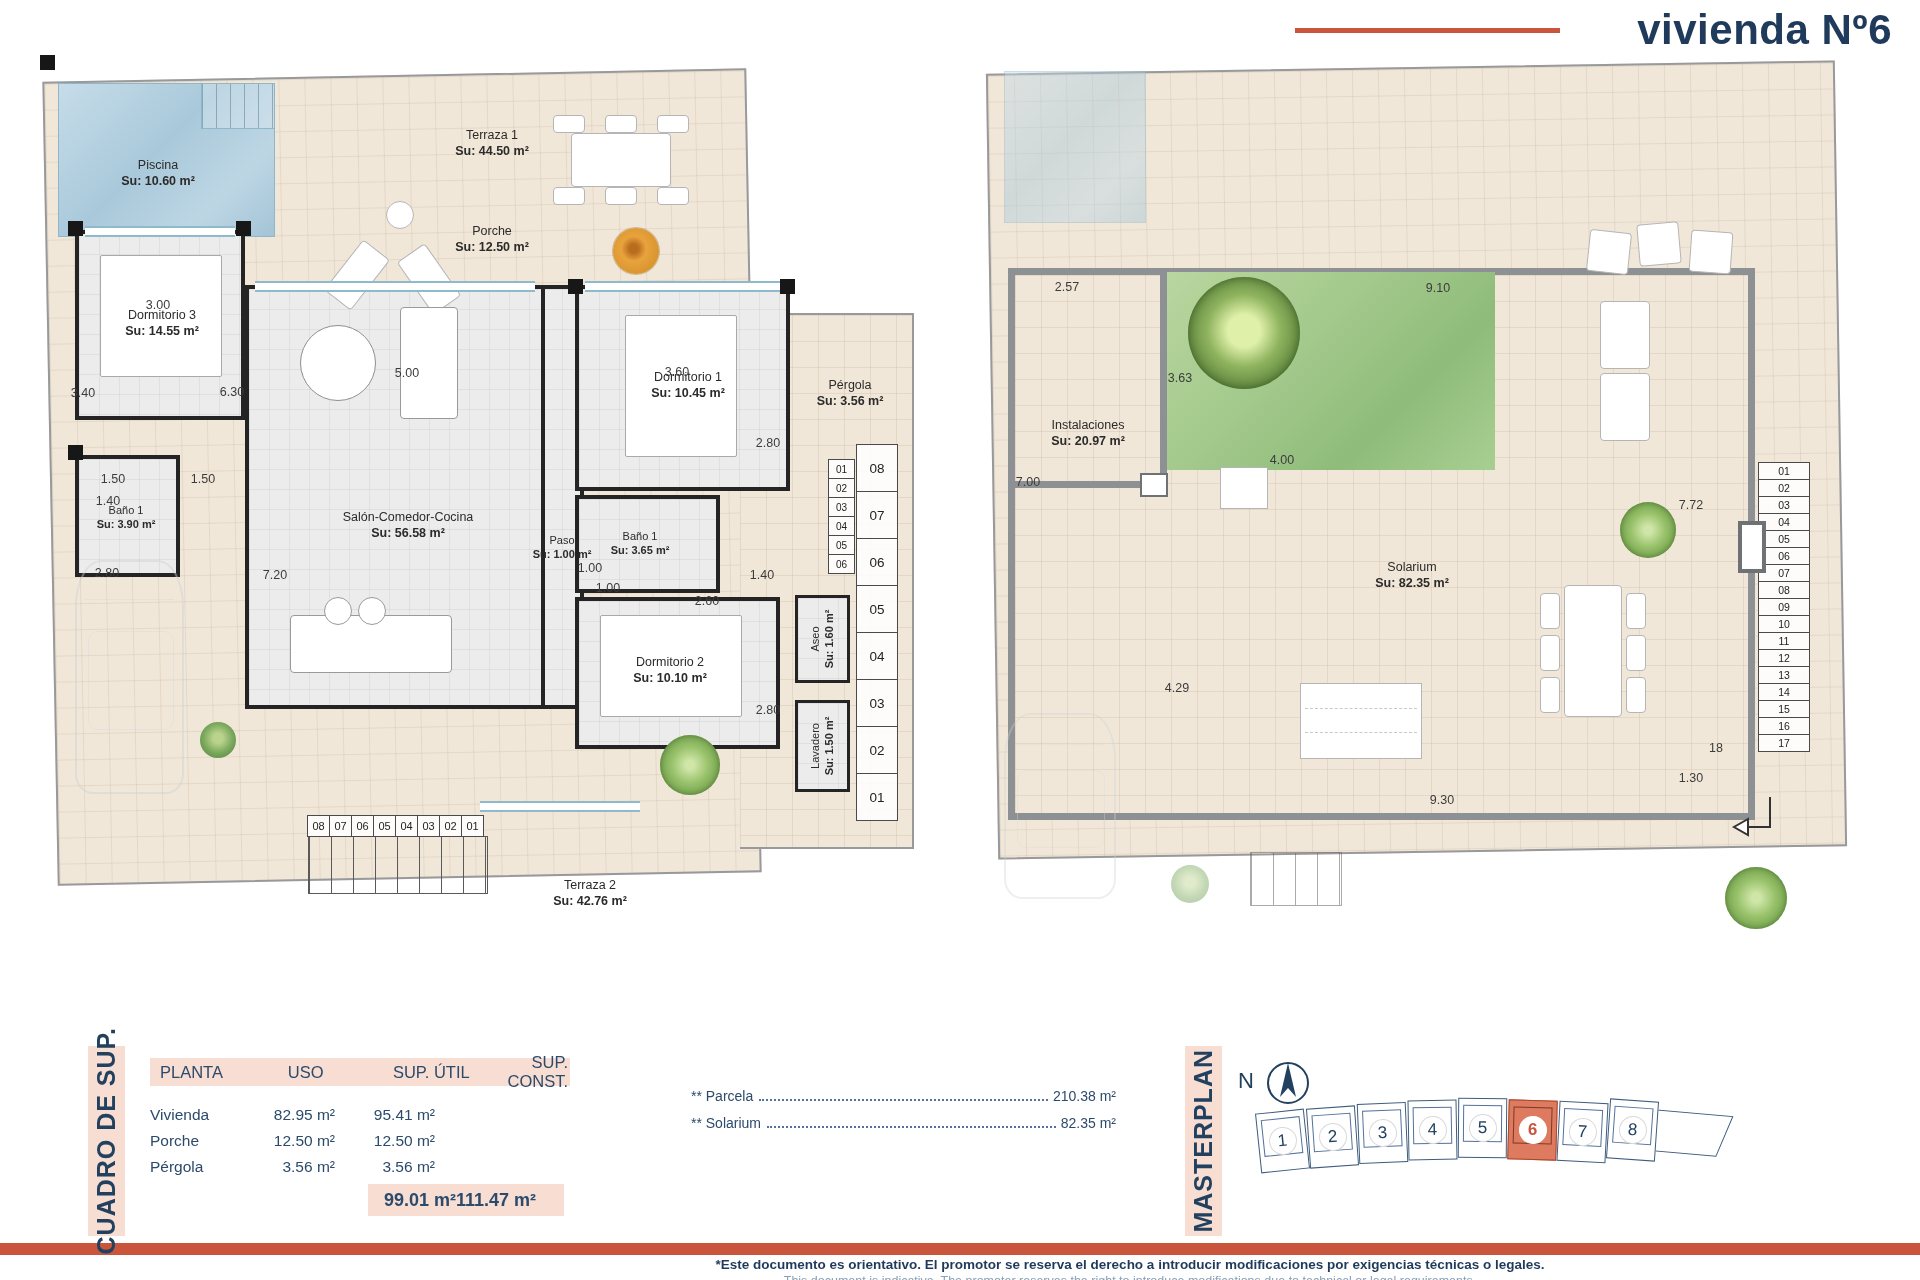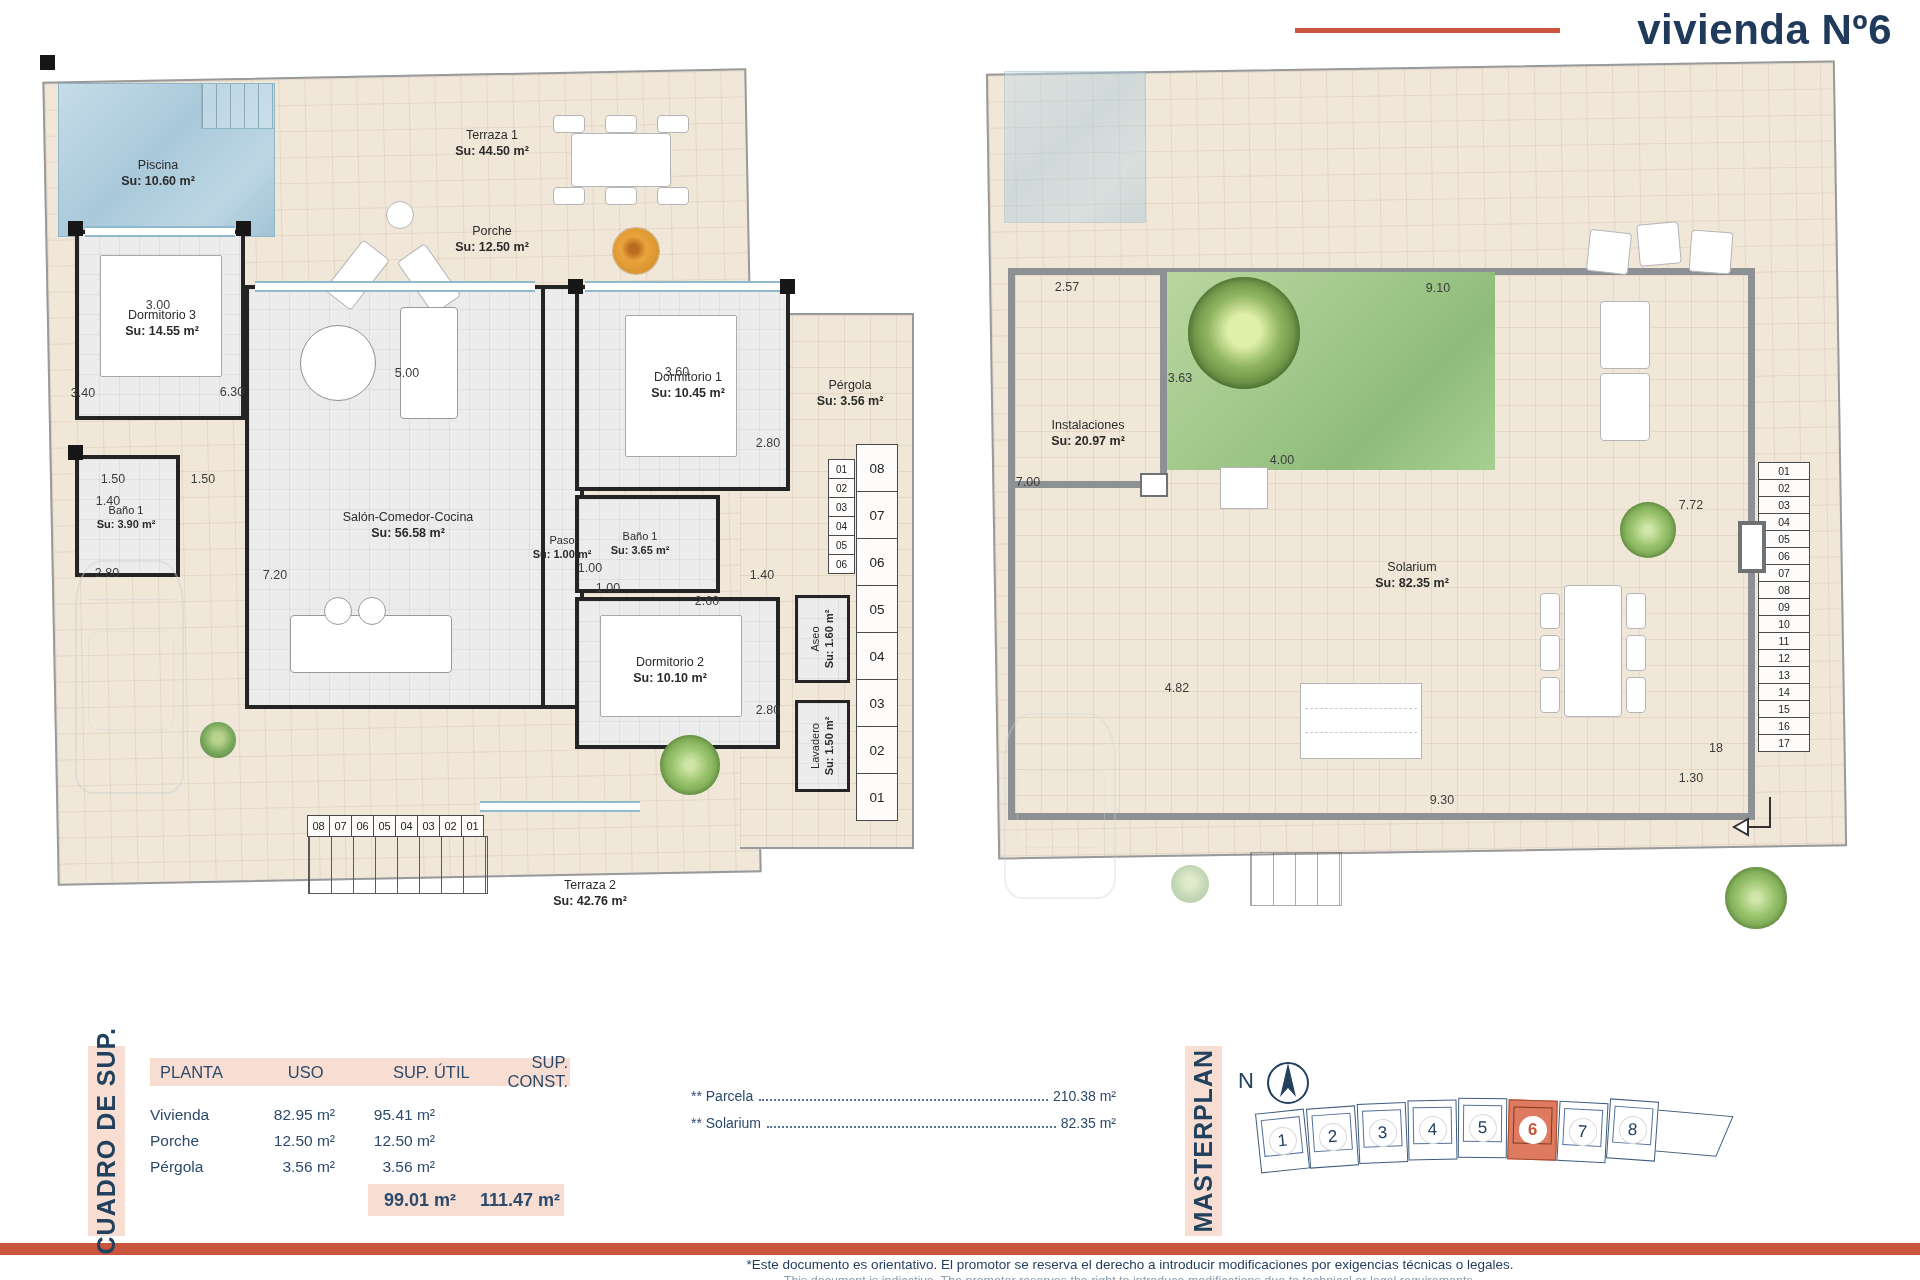--- a/index.html
+++ b/index.html
@@ -74,21 +74,21 @@
   .sumhead .c4{width:100px;text-align:right;padding-right:2px;}
   .sumbody{display:flex;margin-top:16px;}
   .sumbody .c1{width:130px;padding-left:10px;}
   .sumrow{display:flex;height:26px;align-items:center;}
   .sumrow .c2{width:90px;}
   .sumrow .c3{width:95px;text-align:right;}
   .sumrow .c4{width:100px;text-align:right;padding-right:2px;}
   .totals{position:absolute;left:368px;top:1184px;width:196px;height:32px;background:#f7ddd2;
           display:flex;align-items:center;font-weight:bold;font-size:18px;color:#2c4a6b;}
   .totals .t1{width:88px;text-align:right;}
-  .totals .t2{width:104px;text-align:right;padding-right:2px;}
+  .totals .t2{width:104px;text-align:left;padding-right:2px;}
   .extras{position:absolute;left:655px;top:1088px;width:425px;font-size:14px;color:#2c4a6b;margin-left:36px;}
   .xrow{display:flex;align-items:baseline;height:27px;}
   .xl{white-space:nowrap;}
   .xdots{flex:1;border-bottom:2px dotted #53719c;margin:0 5px 4px 6px;}
   .xv{white-space:nowrap;}
   
   .plots{position:absolute;left:1258px;top:1098px;display:flex;gap:1px;z-index:3;}
   .plot{position:relative;width:47px;height:58px;background:#fff;border:1px solid #3f5c7e;
         display:flex;align-items:center;justify-content:center;}
   .plot .ph{position:absolute;left:4px;right:4px;top:6px;bottom:15px;border:1px solid #53719c;}
@@ -103,21 +103,21 @@
   .plot:nth-child(6) .pn{border-color:#fff;color:#c9563c;font-weight:bold;}
   .plot:nth-child(6) .ph{border-color:#7c3a22;}
   .plot:nth-child(7){transform:translateY(4px) rotate(3deg);}
   .plot:nth-child(8){transform:translateY(2px) rotate(4deg);}
   .plot-tail{position:absolute;left:1645px;top:1112px;width:78px;height:40px;border:1px solid #3f5c7e;
              background:#fff;transform:rotate(5deg) skewX(-18deg);z-index:2;}
   .north-n{position:absolute;left:1238px;top:1068px;font-size:22px;color:#22415f;z-index:3;}
   
   .footer-bar{position:absolute;left:0;top:1243px;width:1920px;height:12px;background:#c9563c;}
   .footer-text{position:absolute;left:690px;top:1257px;width:880px;text-align:center;}
-  .ft1{font-size:13.5px;font-weight:normal;color:#1f3a5a;}
+  .ft1{font-size:13.5px;font-weight:bold;color:#1f3a5a;}
   .ft2{font-size:12.5px;color:#8aa0b5;margin-top:2px;}
 </style>
 </head>
 <body>
 
 <div class="page">
 
   <div class="accent-line"></div>
   <div class="title">vivienda Nº6</div>
 
@@ -309,21 +309,21 @@
       <div>Solarium</div>
         <div class="ra">Su: 82.35 m²</div>
     </div>
 
     <div class="dim" style="left:79px;top:232px;">2.57</div>
     <div class="dim" style="left:450px;top:233px;">9.10</div>
     <div class="dim" style="left:192px;top:323px;">3.63</div>
     <div class="dim" style="left:294px;top:405px;">4.00</div>
     <div class="dim" style="left:40px;top:427px;">7.00</div>
     <div class="dim" style="left:703px;top:450px;">7.72</div>
-    <div class="dim" style="left:189px;top:633px;">4.82</div>
+    <div class="dim" style="left:189px;top:633px;">4.29</div>
     <div class="dim" style="left:454px;top:745px;">9.30</div>
     <div class="dim" style="left:703px;top:723px;">1.30</div>
     <div class="dim" style="left:728px;top:693px;">18</div>
 
     <div class="stair-col r-st" style="left:770px;top:408px;">
         <div class="sc">01</div>
         <div class="sc">02</div>
         <div class="sc">03</div>
         <div class="sc">04</div>
         <div class="sc">05</div>

